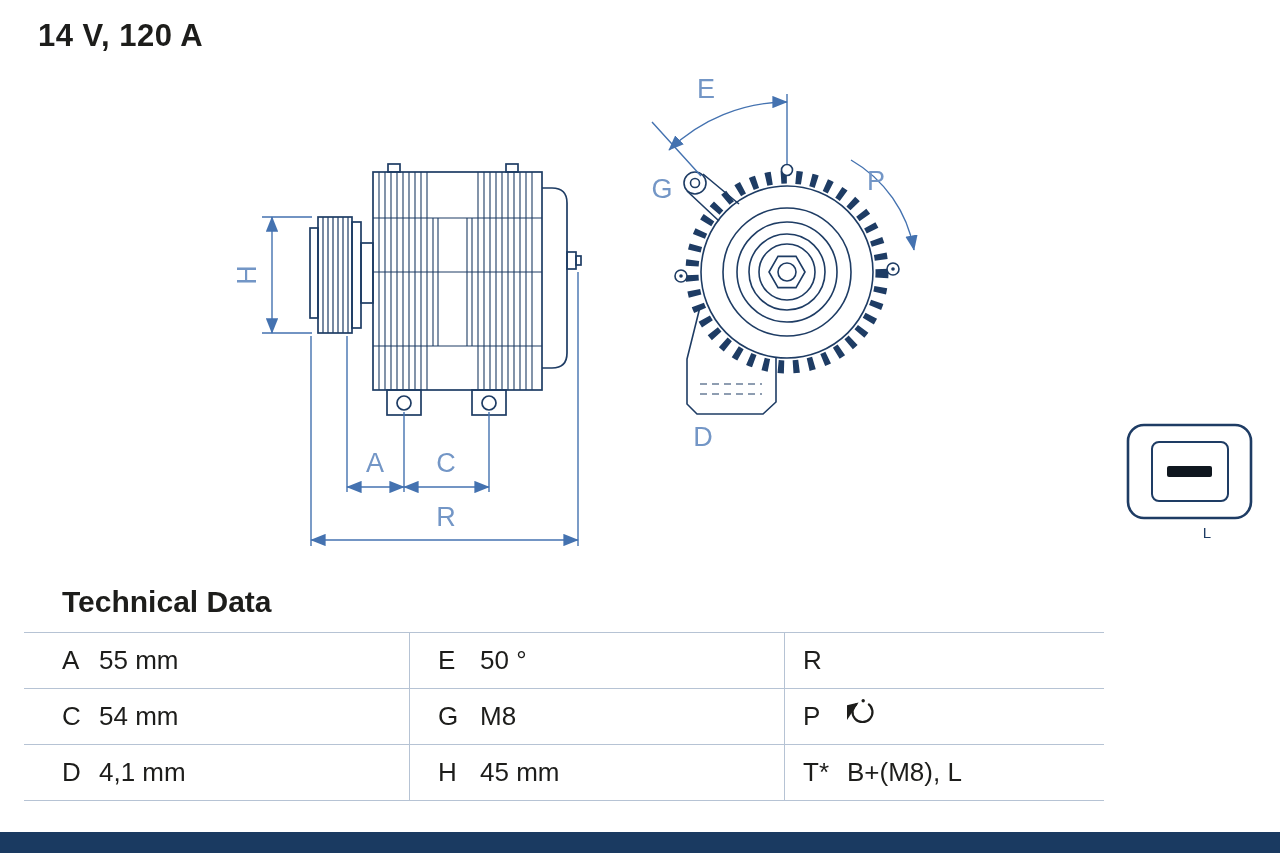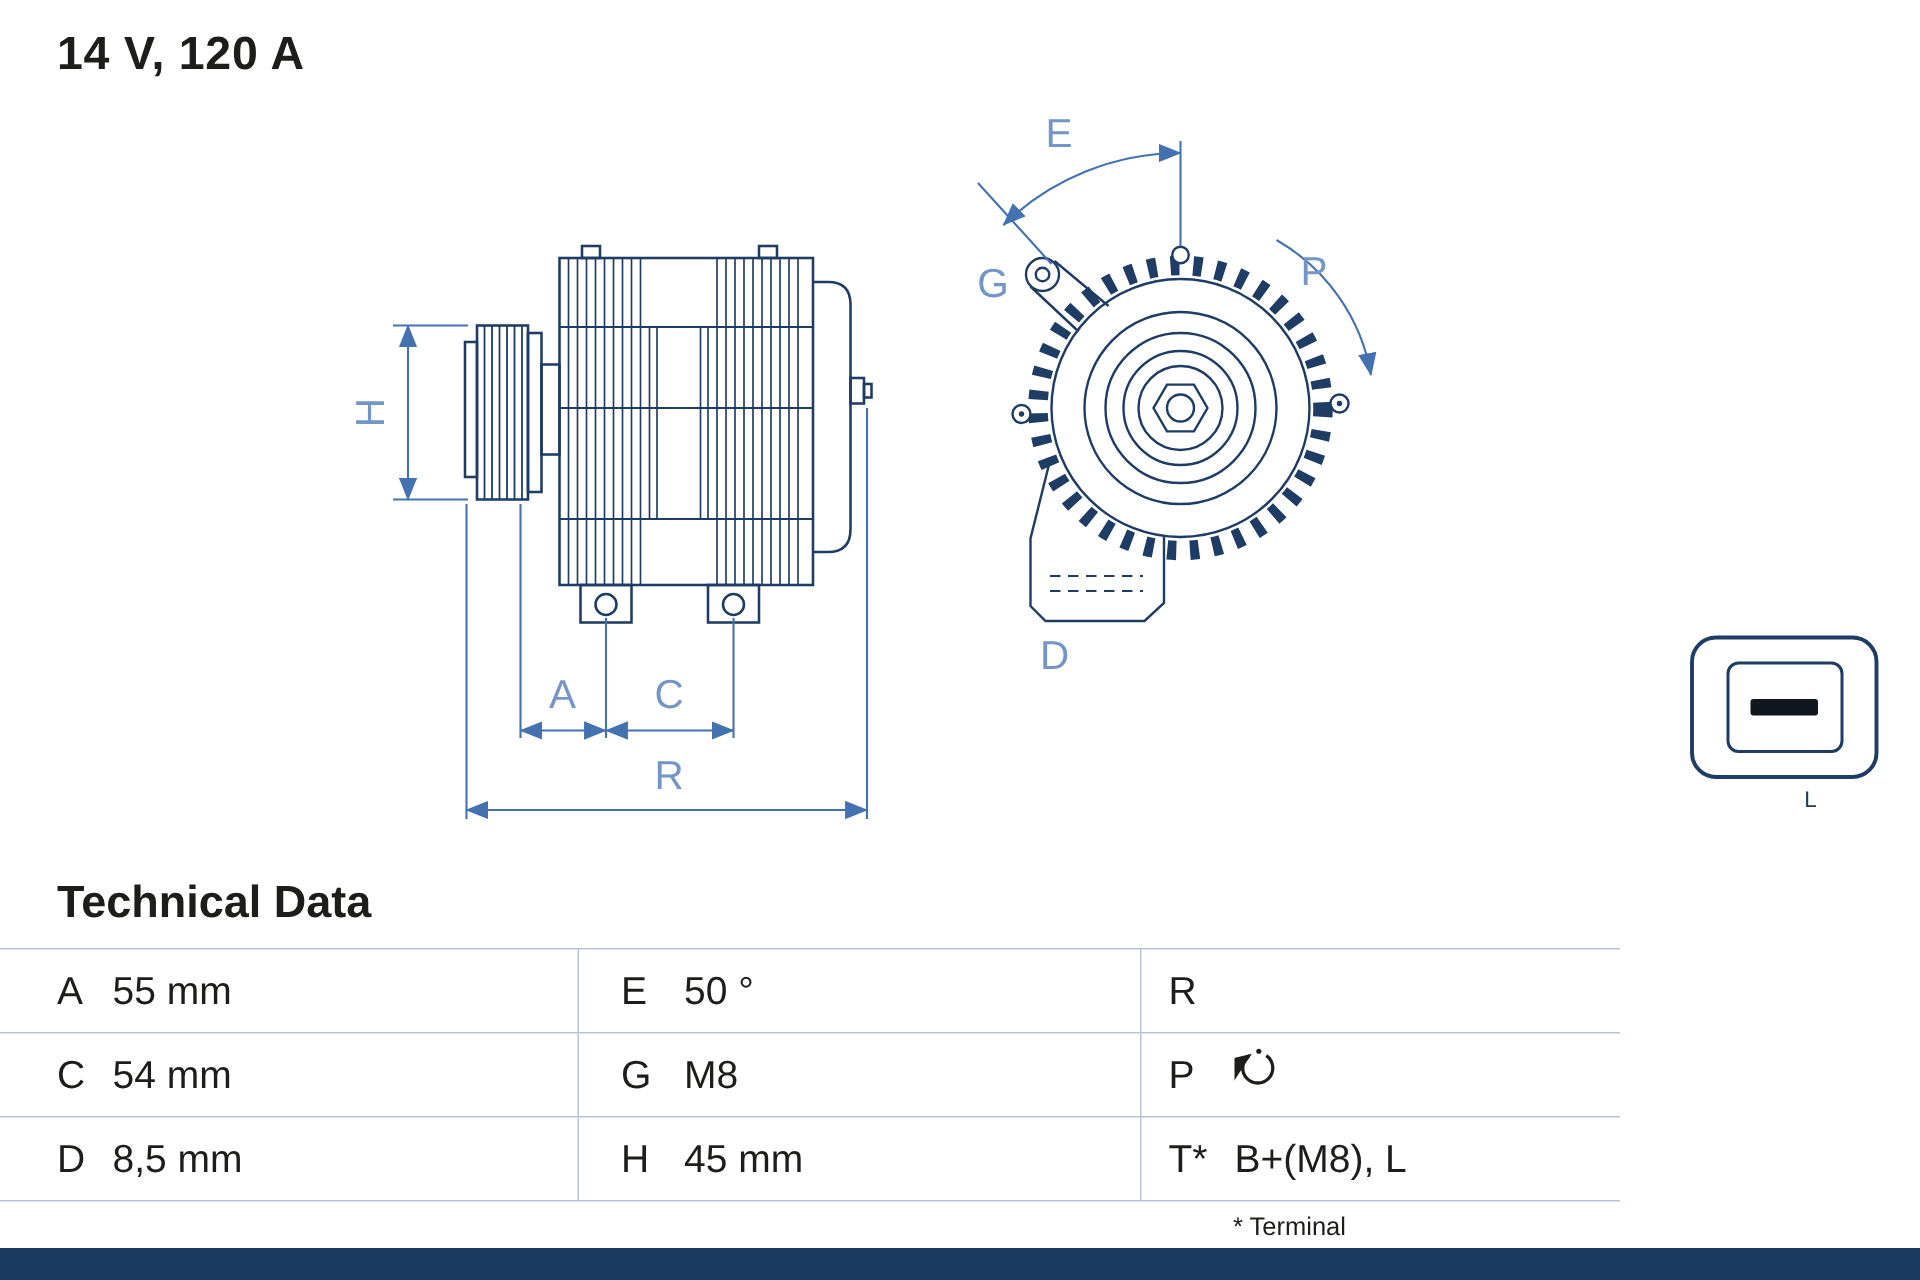--- a/index.html
+++ b/index.html
@@ -6,21 +6,21 @@
   body{
     width:1280px;height:853px;position:relative;overflow:hidden;
     background:#ffffff;color:#1d1d1b;
     font-family:"Liberation Sans",sans-serif;
   }
   .header-title{
     position:absolute;top:18px;left:38px;
     font-size:31px;font-weight:700;letter-spacing:.5px;
   }
   svg.drawing{position:absolute;top:60px;left:0;font-family:"Liberation Sans",sans-serif;}
-  .tech{position:absolute;top:585px;left:0;width:1080px;}
+  .tech{position:absolute;top:585px;left:0;width:1080px;padding-left:24px;}
   .tech h2{margin:0 0 13px 38px;font-size:30px;font-weight:700;}
   .t-rows{border-bottom:1px solid #b6c3d4;}
   .t-row{display:flex;height:55px;border-top:1px solid #b6c3d4;font-size:26px;}
   .grp{display:flex;align-items:center;height:100%;box-sizing:border-box;}
   .g1{width:385px;padding-left:38px;}
   .g2{width:375px;padding-left:28px;border-left:1px solid #b6c3d4;}
   .g3{flex:1;padding-left:18px;border-left:1px solid #b6c3d4;}
   .key{flex:0 0 37px;}
   .g2 .key{flex:0 0 42px;}
   .g3 .key{flex:0 0 44px;}
@@ -158,30 +158,29 @@
             <path d="M21.2 5.8A10 10 0 1 1 9.8 5.8" fill="none" stroke="#1d1d1b" stroke-width="2.2" marker-end="url(#arrD)"></path>
             <circle cx="16.2" cy="2.8" r="1.7" fill="#1d1d1b"></circle>
           </svg>
         </span>
       </div>
     </div>
 
     <div class="t-row">
       <div class="grp g1">
         <span class="key">D</span>
-        <span class="val">8,5 mm</span>
+        <span class="val">4,1 mm</span>
       </div>
       <div class="grp g2">
         <span class="key">H</span>
         <span class="val">45 mm</span>
       </div>
       <div class="grp g3">
         <span class="key">T*</span>
         <span class="val">B+(M8), L</span>
       </div>
     </div>
 
   </div>
 
-  <div class="footnote">* Terminal</div>
 </section>
 
 <div class="footer-bar"></div>
 
 </body></html>

